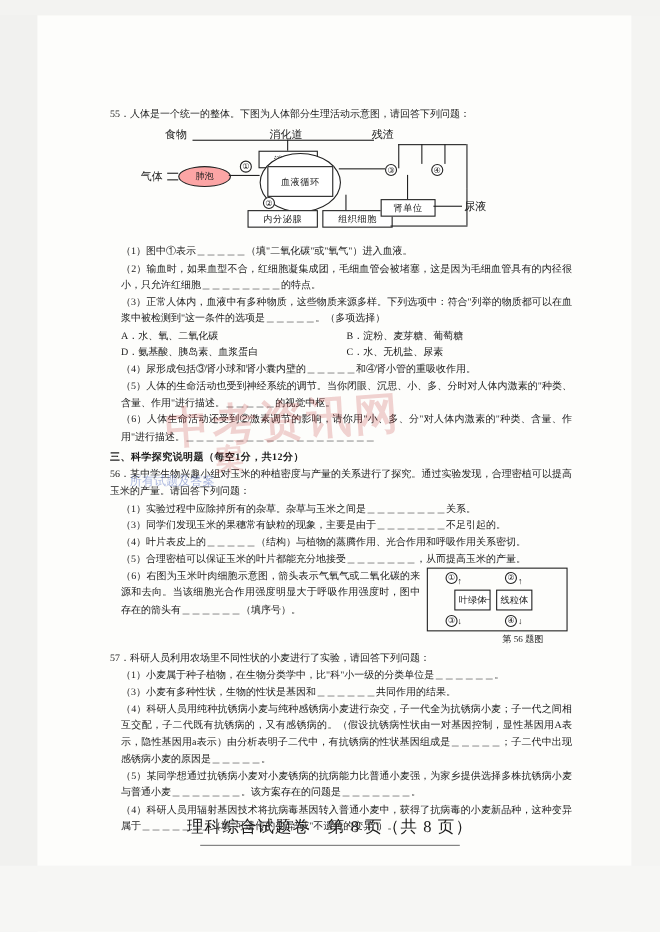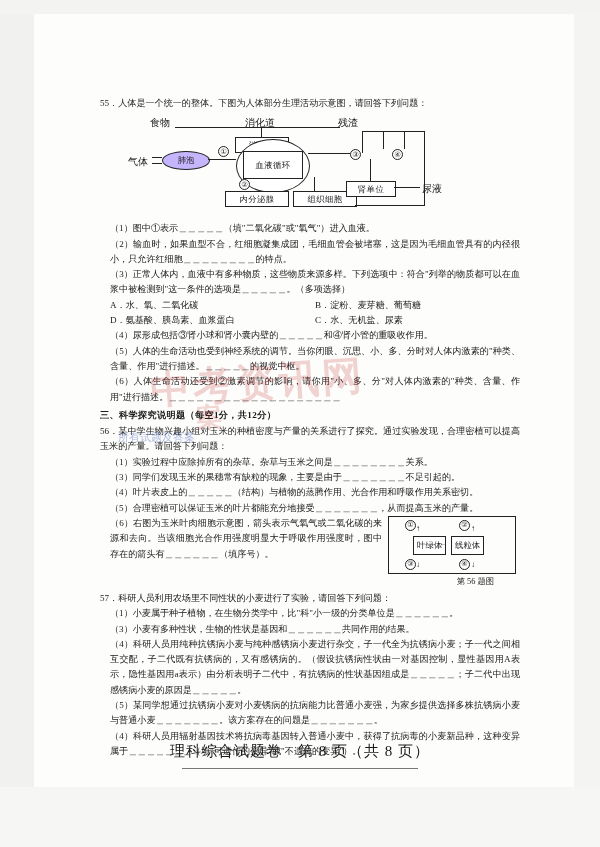--- a/index.html
+++ b/index.html
@@ -44,21 +44,21 @@
     margin:2px 0 1px 0;
   }
   .fig1 .lbl{position:absolute;font-size:10px;white-space:nowrap;}
   .fig1 .box{
     position:absolute;border:1px solid #222;background:#fff;
     font-size:8.3px;text-align:center;
     display:flex;align-items:center;justify-content:center;
     letter-spacing:.5px;
   }
   .fig1 .ell{
-    position:absolute;border:1px solid #222;border-radius:50%;background:#c4b5fd;
+    position:absolute;border:1px solid #222;border-radius:50%;background:#fca5a5;
     font-size:8.3px;text-align:center;display:flex;align-items:center;justify-content:center;
   }
   .fig1 .ell2{
     position:absolute;border:1px solid #222;border-radius:50%;background:#fff;
   }
   .fig1 .h{position:absolute;border-top:1px solid #222;height:0;}
   .fig1 .v{position:absolute;border-left:1px solid #222;width:0;}
   .fig1 .num{position:absolute;font-size:7.4px;width:9px;height:9px;border:1px solid #222;border-radius:50%;
     display:flex;align-items:center;justify-content:center;background:#fff;}
 

